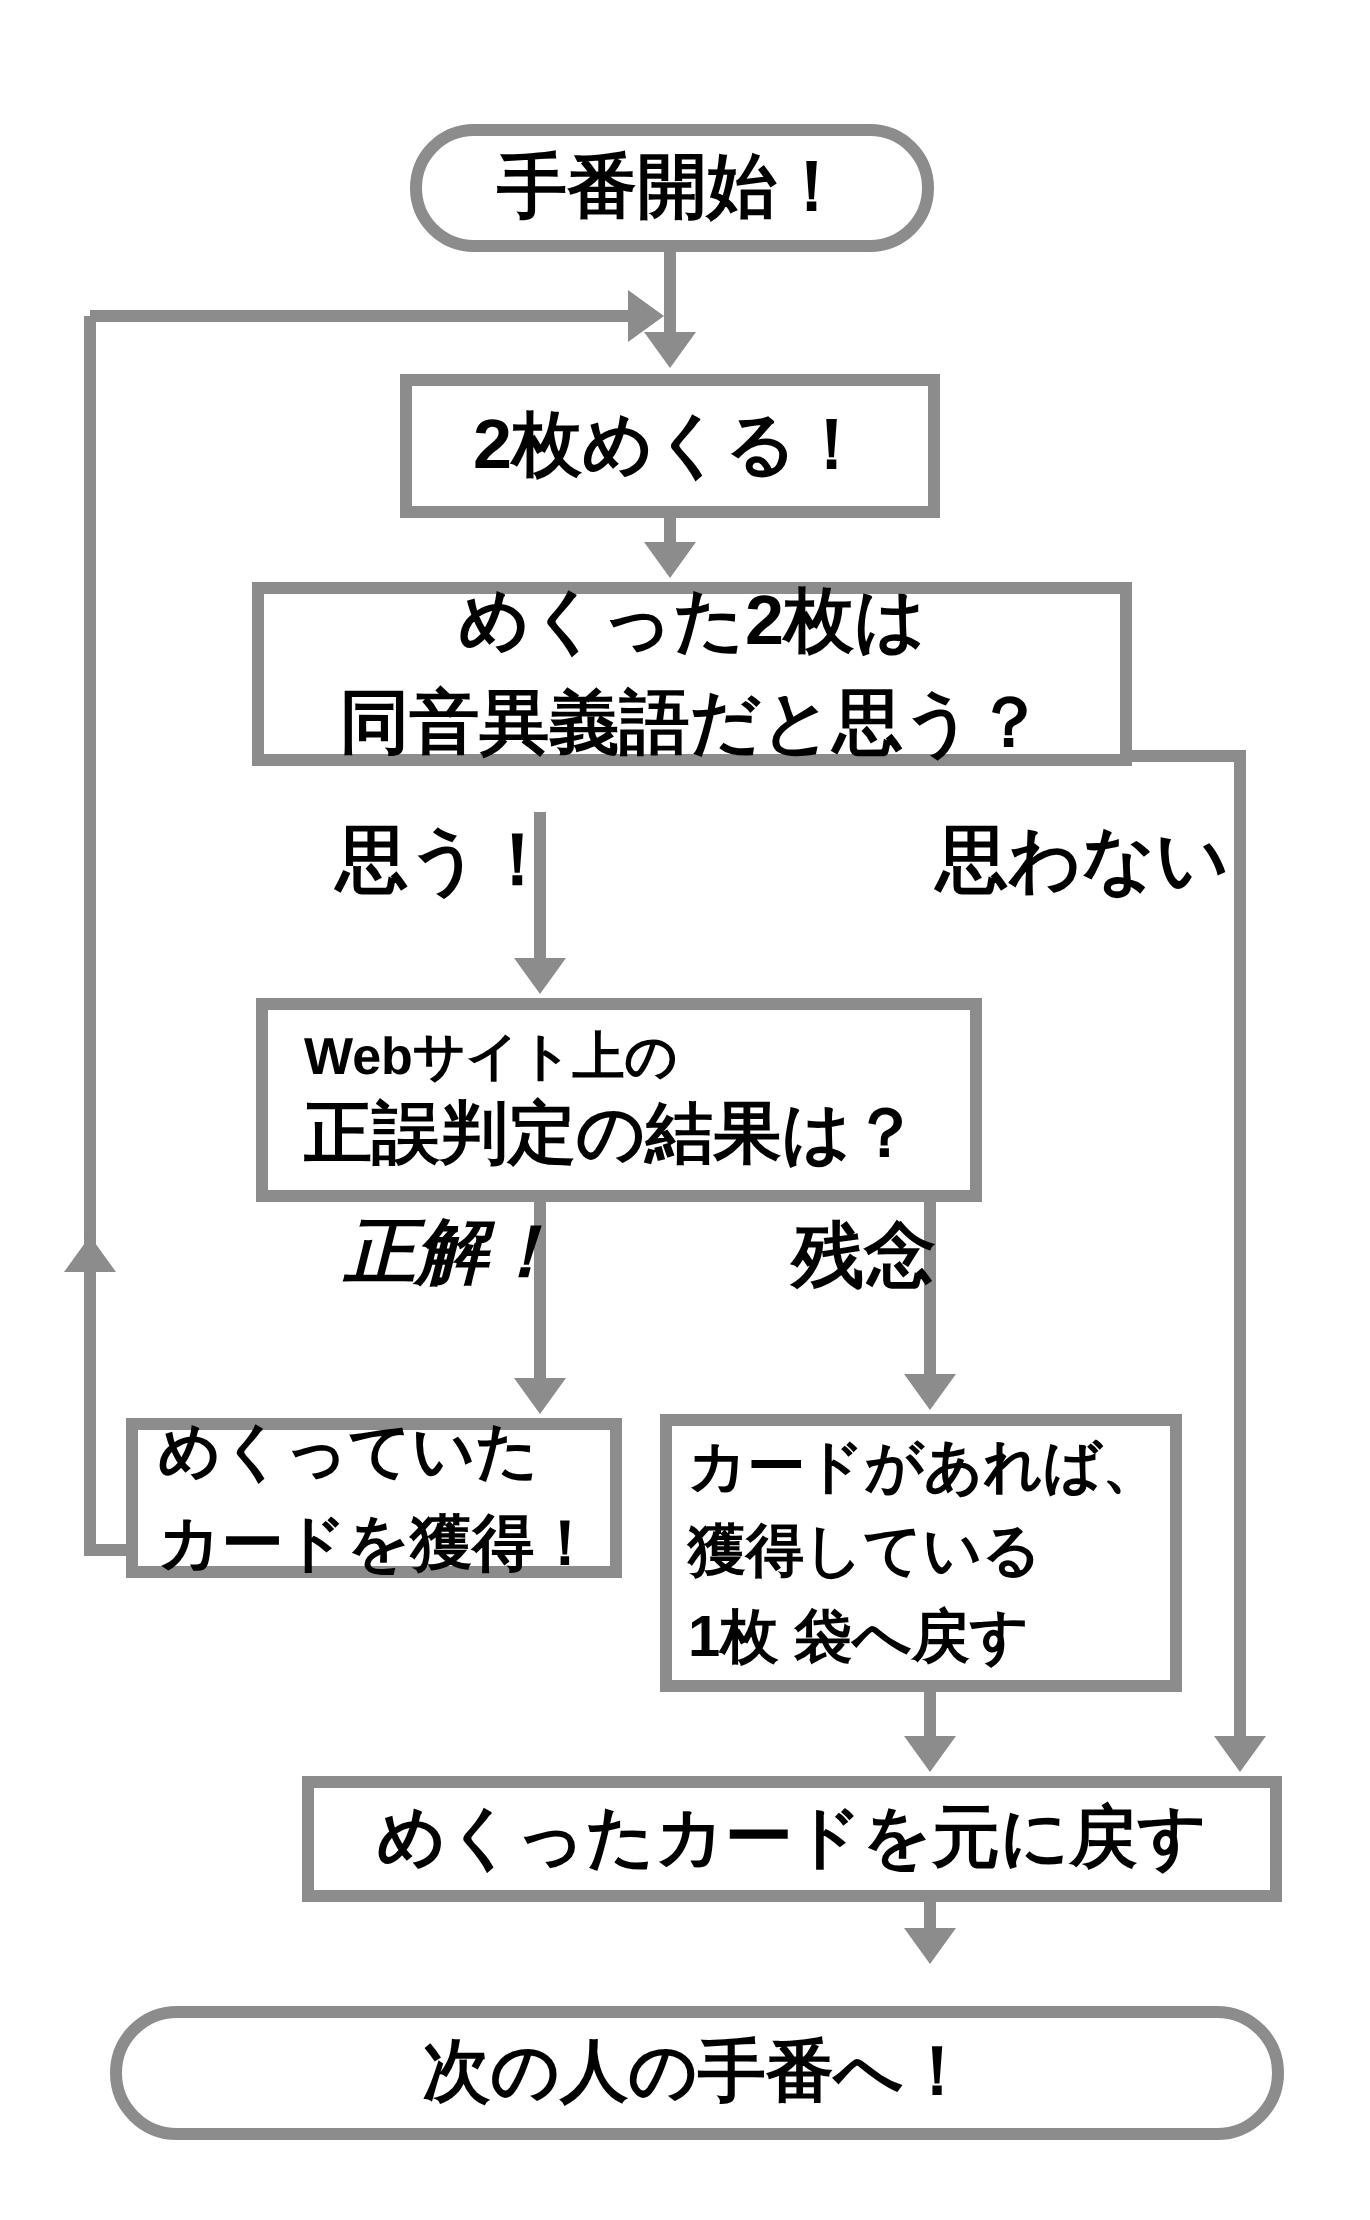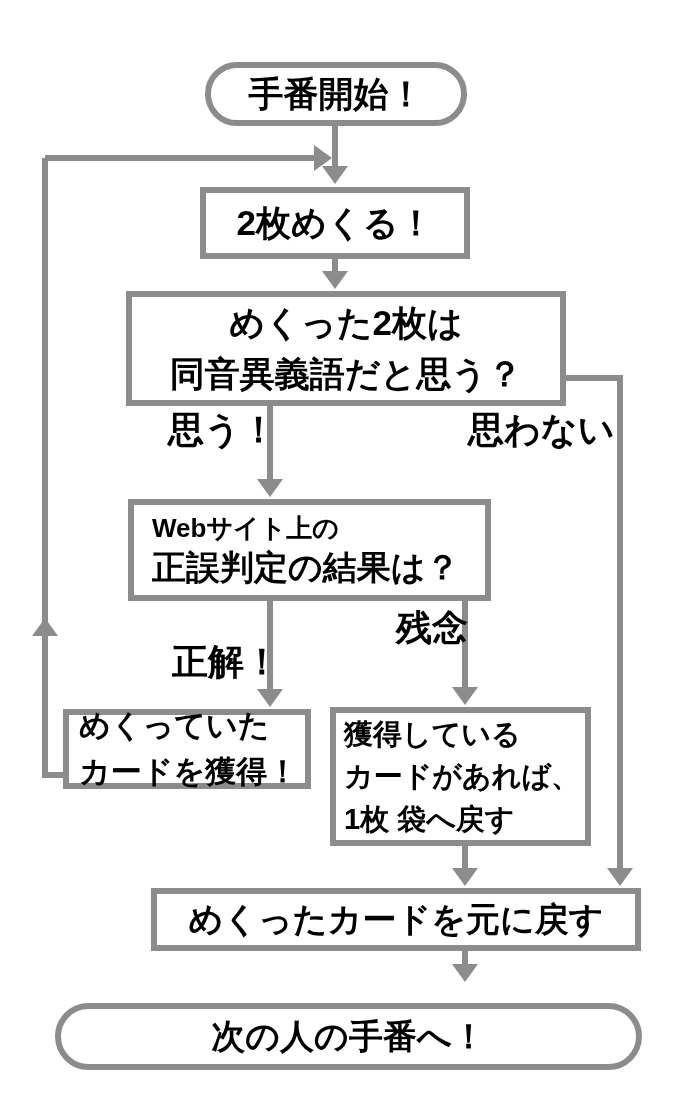--- a/index.html
+++ b/index.html
@@ -42,31 +42,31 @@
     text-align: left;
   }
   .edge-label {
     position: absolute;
     white-space: nowrap;
     font-size: 36px;
     line-height: 1;
   }
   #node-start     { left: 205px; top: 62px;  width: 262px; height: 64px;  font-size: 35px; }
   #node-flip      { left: 200px; top: 187px; width: 270px; height: 72px;  font-size: 35px; }
-  #node-question  { left: 126px; top: 291px; width: 440px; height: 115px; font-size: 35px; text-align: right; }
+  #node-question  { left: 126px; top: 291px; width: 440px; height: 92px; font-size: 35px; text-align: right; }
   #node-judge     { left: 128px; top: 499px; width: 363px; height: 102px; padding-left: 18px; }
   #node-judge .small-line { font-size: 26px; line-height: 1.35; }
   #node-judge .big-line   { font-size: 34px; line-height: 1.25; }
   #node-gain      { left: 63px;  top: 709px; width: 248px; height: 80px;  font-size: 31px; padding-left: 10px; line-height: 1.5; }
   #node-bag       { left: 330px; top: 707px; width: 261px; height: 139px; font-size: 29px; padding-left: 8px; line-height: 1.45; }
   #node-putback   { left: 151px; top: 888px; width: 490px; height: 63px;  font-size: 34px; }
   #node-next      { left: 55px;  top: 984px; width: 587px; height: 67px;  font-size: 34px; margin-top: 19px; }
   #label-think-yes { left: 168px; top: 412px; }
   #label-think-no  { left: 468px; top: 412px; }
-  #label-correct   { left: 172px; top: 644px; }
+  #label-correct   { left: 172px; top: 608px; font-style: italic; }
   #label-wrong     { left: 396px; top: 610px; }
   .node span { display: block; }
 </style>
 </head>
 <body>
 
 <div id="canvas">
 
   <svg id="connectors" viewBox="0 0 685 1110" xmlns="http://www.w3.org/2000/svg">
     <g stroke="#8c8c8c" stroke-width="6" fill="none">
@@ -122,22 +122,22 @@
     <span class="small-line">Webサイト上の</span>
     <span class="big-line">正誤判定の結果は？</span>
   </div>
 
   <div class="node left-align" id="node-gain">
     <span>めくっていた</span>
     <span>カードを獲得！</span>
   </div>
 
   <div class="node left-align" id="node-bag">
+    <span>カードがあれば、</span>
     <span>獲得している</span>
-    <span>カードがあれば、</span>
     <span>1枚 袋へ戻す</span>
   </div>
 
   <div class="node" id="node-putback">
     <span>めくったカードを元に戻す</span>
   </div>
 
   <div class="node pill" id="node-next">
     <span>次の人の手番へ！</span>
   </div>

